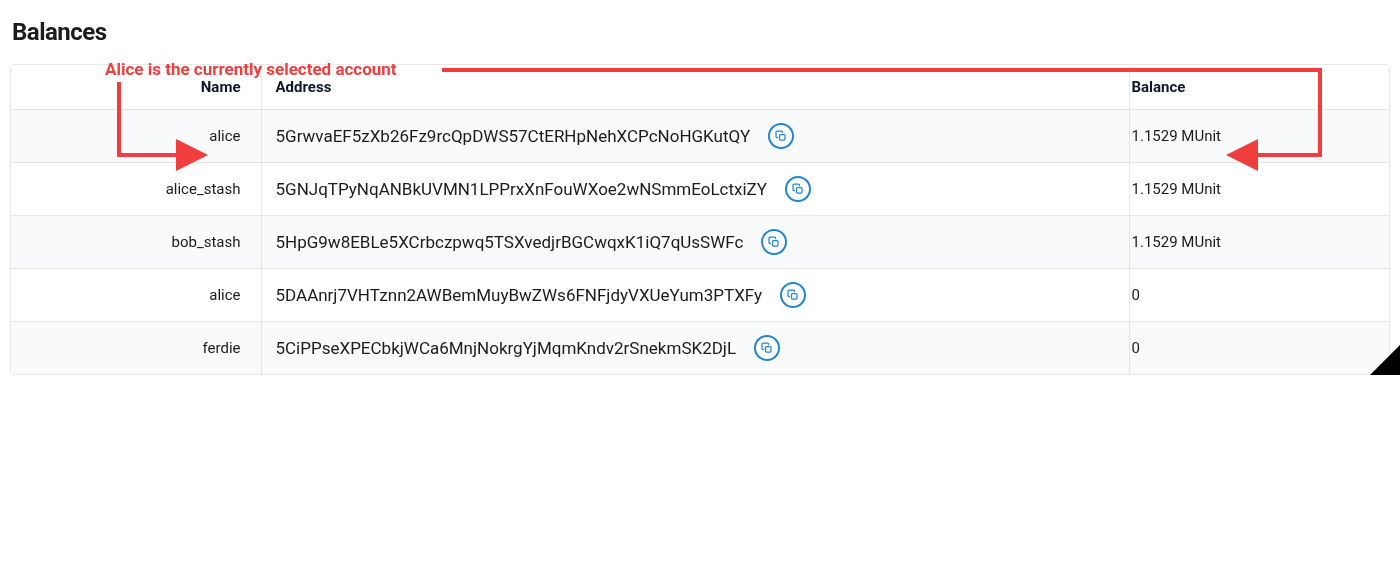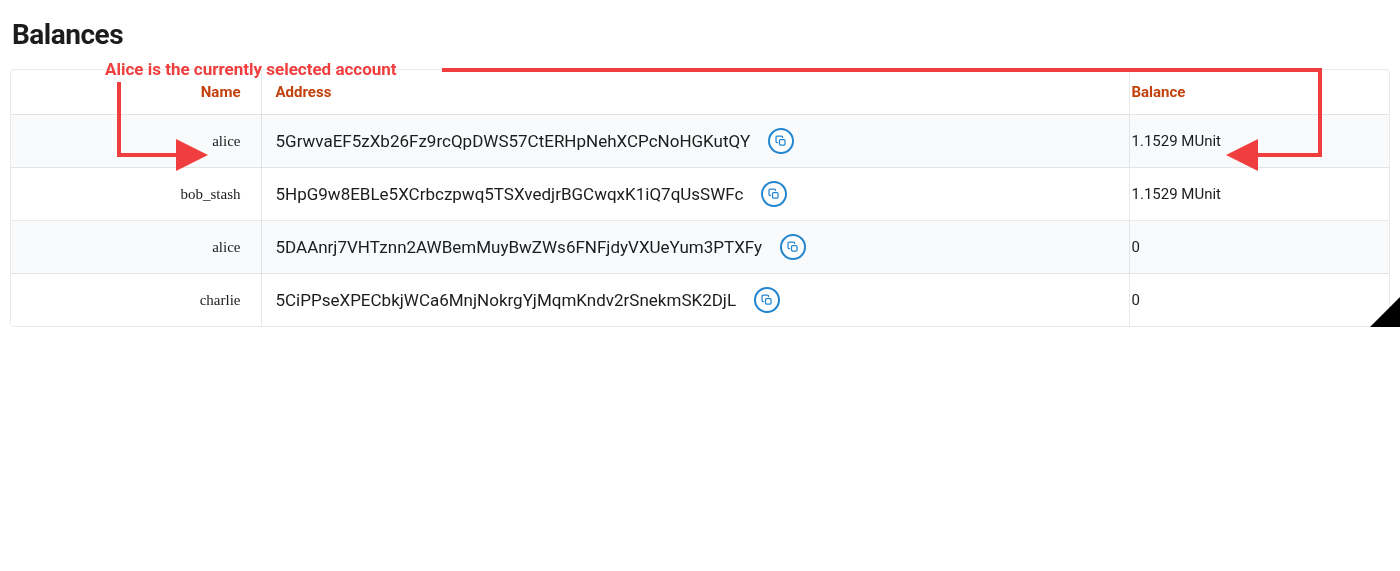--- a/index.html
+++ b/index.html
@@ -5,21 +5,21 @@
     * { box-sizing: border-box; margin: 0; padding: 0; }
     body {
       font-family: -apple-system, BlinkMacSystemFont, "Segoe UI", Roboto, "Helvetica Neue", Arial, sans-serif;
       background: #fff;
       color: #1b1c1d;
       padding: 10px 10px 0 10px;
       width: 1400px;
       position: relative;
     }
     h1.page-title {
-      font-size: 28px;
+      font-size: 24px;
       font-weight: 700;
       margin: 8px 0 18px 2px;
       color: #1b1c1d;
       letter-spacing: -0.5px;
     }
     .annotation {
       position: absolute;
       color: #f03e3e;
       font-size: 17px;
       font-weight: 700;
@@ -38,21 +38,21 @@
       width: 100%;
       border-collapse: collapse;
       font-size: 15px;
     }
     thead th {
       text-align: left;
       font-weight: 700;
       padding: 13px 14px;
       border-bottom: 1px solid rgba(34,36,38,0.12);
       background: #fff;
-      color: #c2410c;
+      color: #0f172a;
     }
     tbody td {
       padding: 13px 14px;
       border-bottom: 1px solid rgba(34,36,38,0.1);
       color: #1b1c1d;
       vertical-align: middle;
     }
     tbody tr:last-child td { border-bottom: none; }
     tbody tr:nth-child(odd) td { background: #f9fafb; }
     tbody tr:nth-child(even) td { background: #ffffff; }
@@ -61,21 +61,21 @@
       width: 250px;
       text-align: right;
       padding-right: 20px;
     }
     th.col-balance, td.col-balance {
       width: 260px;
       border-left: 1px solid rgba(34,36,38,0.1);
       padding-left: 2px;
     }
     th.col-name { border-right: 1px solid rgba(34,36,38,0.1); }
-    td.col-name { border-right: 1px solid rgba(34,36,38,0.1); font-family: Liberation Serif, serif; }
+    td.col-name { border-right: 1px solid rgba(34,36,38,0.1); }
 
     .addr-cell {
       display: flex;
       align-items: center;
     }
     .addr-text {
       font-size: 17px;
       color: #1b1c1d;
     }
     .copy-btn {
@@ -151,20 +151,37 @@
                     <rect x="9" y="9" width="11" height="11" rx="2"></rect>
                     <path d="M5 15H4a2 2 0 0 1-2-2V4a2 2 0 0 1 2-2h9a2 2 0 0 1 2 2v1"></path>
                   </svg>
                 </span>
               </button>
             </div>
           </td>
           <td class="col-balance">1.1529 MUnit</td>
         </tr>
         <tr>
+          <td class="col-name">alice_stash</td>
+          <td class="col-address">
+            <div class="addr-cell">
+              <span class="addr-text">5GNJqTPyNqANBkUVMN1LPPrxXnFouWXoe2wNSmmEoLctxiZY</span>
+              <button class="copy-btn">
+                <span>
+                  <svg width="12" height="12" viewBox="0 0 24 24" fill="none" stroke="#2185d0" stroke-width="2.5" stroke-linecap="round" stroke-linejoin="round">
+                    <rect x="9" y="9" width="11" height="11" rx="2"></rect>
+                    <path d="M5 15H4a2 2 0 0 1-2-2V4a2 2 0 0 1 2-2h9a2 2 0 0 1 2 2v1"></path>
+                  </svg>
+                </span>
+              </button>
+            </div>
+          </td>
+          <td class="col-balance">1.1529 MUnit</td>
+        </tr>
+        <tr>
           <td class="col-name">bob_stash</td>
           <td class="col-address">
             <div class="addr-cell">
               <span class="addr-text">5HpG9w8EBLe5XCrbczpwq5TSXvedjrBGCwqxK1iQ7qUsSWFc</span>
               <button class="copy-btn">
                 <span>
                   <svg width="12" height="12" viewBox="0 0 24 24" fill="none" stroke="#2185d0" stroke-width="2.5" stroke-linecap="round" stroke-linejoin="round">
                     <rect x="9" y="9" width="11" height="11" rx="2"></rect>
                     <path d="M5 15H4a2 2 0 0 1-2-2V4a2 2 0 0 1 2-2h9a2 2 0 0 1 2 2v1"></path>
                   </svg>
@@ -185,21 +202,21 @@
                     <rect x="9" y="9" width="11" height="11" rx="2"></rect>
                     <path d="M5 15H4a2 2 0 0 1-2-2V4a2 2 0 0 1 2-2h9a2 2 0 0 1 2 2v1"></path>
                   </svg>
                 </span>
               </button>
             </div>
           </td>
           <td class="col-balance">0</td>
         </tr>
         <tr>
-          <td class="col-name">charlie</td>
+          <td class="col-name">ferdie</td>
           <td class="col-address">
             <div class="addr-cell">
               <span class="addr-text">5CiPPseXPECbkjWCa6MnjNokrgYjMqmKndv2rSnekmSK2DjL</span>
               <button class="copy-btn">
                 <span>
                   <svg width="12" height="12" viewBox="0 0 24 24" fill="none" stroke="#2185d0" stroke-width="2.5" stroke-linecap="round" stroke-linejoin="round">
                     <rect x="9" y="9" width="11" height="11" rx="2"></rect>
                     <path d="M5 15H4a2 2 0 0 1-2-2V4a2 2 0 0 1 2-2h9a2 2 0 0 1 2 2v1"></path>
                   </svg>
                 </span>

